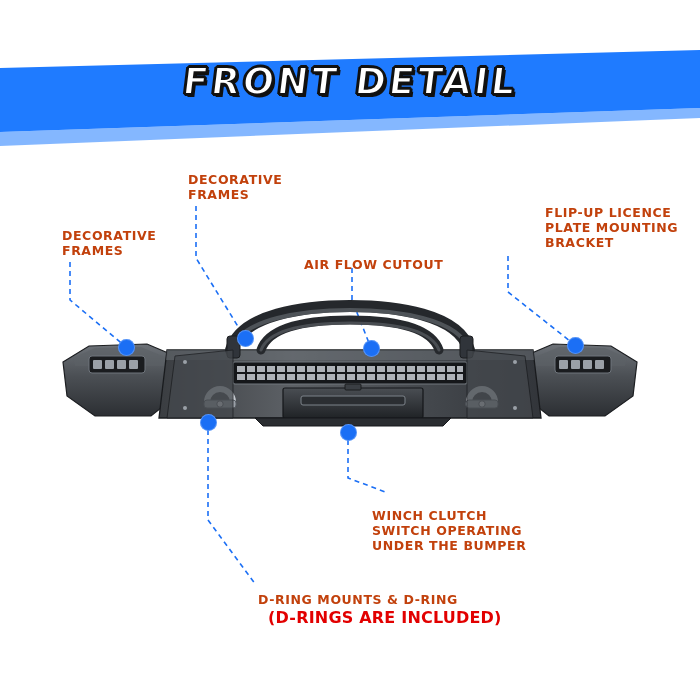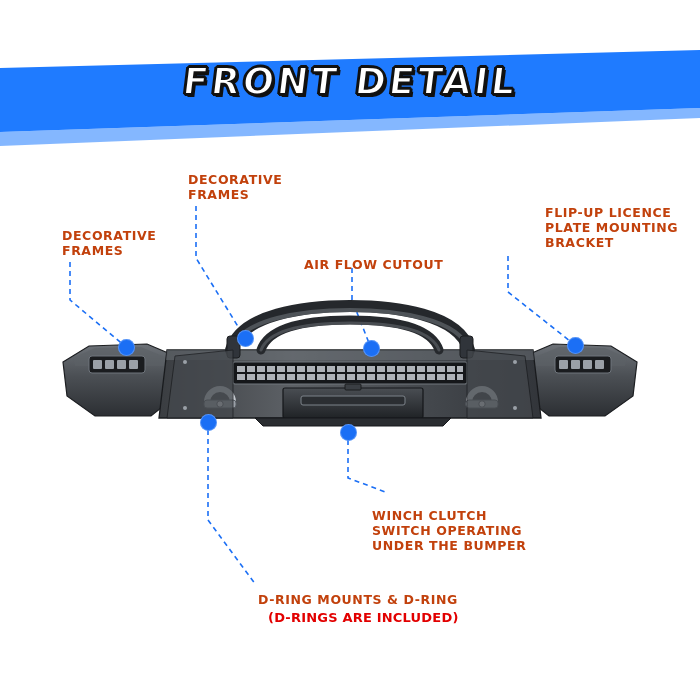--- a/index.html
+++ b/index.html
@@ -63,21 +63,21 @@
     font-family: "DejaVu Sans", sans-serif;
     font-weight: bold;
     font-size: 12.5px;
     line-height: 15px;
     letter-spacing: 0.6px;
     color: #c2410c;
     white-space: pre-line;
   }
   .label.small-red {
     color: #e20000;
-    font-size: 13px;
+    font-size: 16px;
     letter-spacing: 0.2px;
     text-align: center;
   }
 
   
   #product {
     position: absolute;
     left: 55px;
     top: 300px;
     width: 590px;

